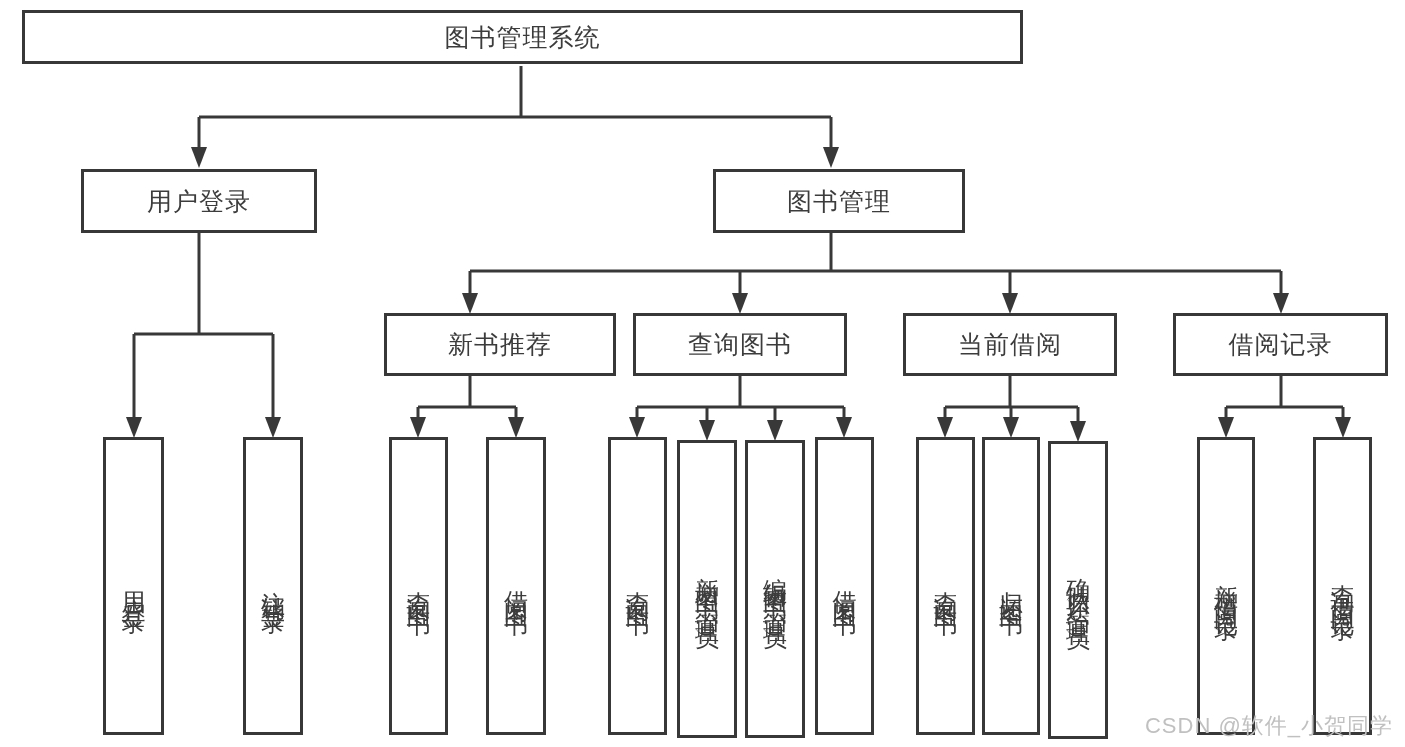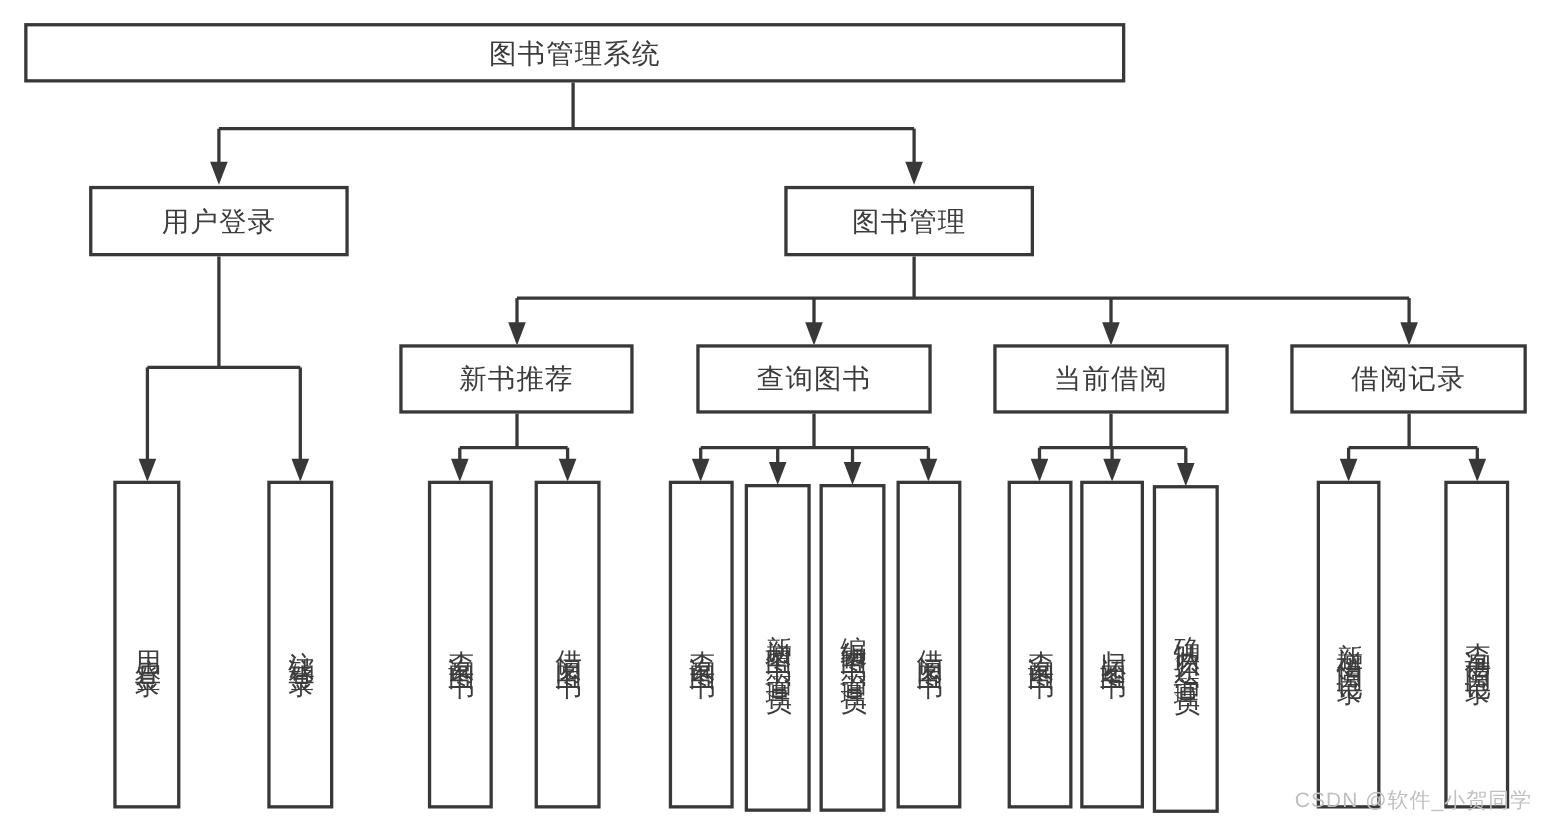--- a/index.html
+++ b/index.html
@@ -35,21 +35,21 @@
     writing-mode: vertical-rl;
     text-orientation: mixed;
     font-size: 24px;
     letter-spacing: 7px;
     line-height: 1;
   }
   .watermark {
     position: absolute;
     right: 12px;
     bottom: 6px;
-    font-size: 19px;
+    font-size: 22px;
     letter-spacing: 1px;
     color: var(--wm, #c0c0c0);
     z-index: 3;
     white-space: nowrap;
   }
 </style>
 </head>
 <body>
 
 <div class="stage" style="--line: #383838; --text: #3c3c3c; --wm: #c0c0c0; --bg: #ffffff;">
@@ -99,26 +99,26 @@
         <polygon points="1003,417 1019,417 1011,438"></polygon>
         <line x1="1078" y1="407" x2="1078" y2="426"></line>
         <polygon points="1070,421 1086,421 1078,442"></polygon>
         <line x1="1226" y1="407" x2="1226" y2="422"></line>
         <polygon points="1218,417 1234,417 1226,438"></polygon>
         <line x1="1343" y1="407" x2="1343" y2="422"></line>
         <polygon points="1335,417 1351,417 1343,438"></polygon>
       </g>
   </svg>
 
-  <div class="box h" style="left:22px; top:21px; width:1001px; height:54px">图书管理系统</div>
+  <div class="box h" style="left:22px; top:10px; width:1001px; height:54px">图书管理系统</div>
 
   <div class="box h" style="left:81px; top:169px; width:236px; height:64px">用户登录</div>
-  <div class="box h" style="left:713px; top:169px; width:227px; height:64px">图书管理</div>
+  <div class="box h" style="left:713px; top:169px; width:252px; height:64px">图书管理</div>
 
-  <div class="box h" style="left:363px; top:313px; width:213px; height:63px">新书推荐</div>
+  <div class="box h" style="left:384px; top:313px; width:232px; height:63px">新书推荐</div>
   <div class="box h" style="left:633px; top:313px; width:214px; height:63px">查询图书</div>
   <div class="box h" style="left:1173px; top:313px; width:215px; height:63px">借阅记录</div>
   <div class="box h" style="left:903px; top:313px; width:214px; height:63px">当前借阅</div>
 
   <div class="box v" style="left:103px; top:437px; width:61px; height:298px">用户登录</div>
   <div class="box v" style="left:243px; top:437px; width:60px; height:298px">注销登录</div>
 
   <div class="box v" style="left:389px; top:437px; width:59px; height:298px">查询图书</div>
   <div class="box v" style="left:486px; top:437px; width:60px; height:298px">借阅图书</div>
 

